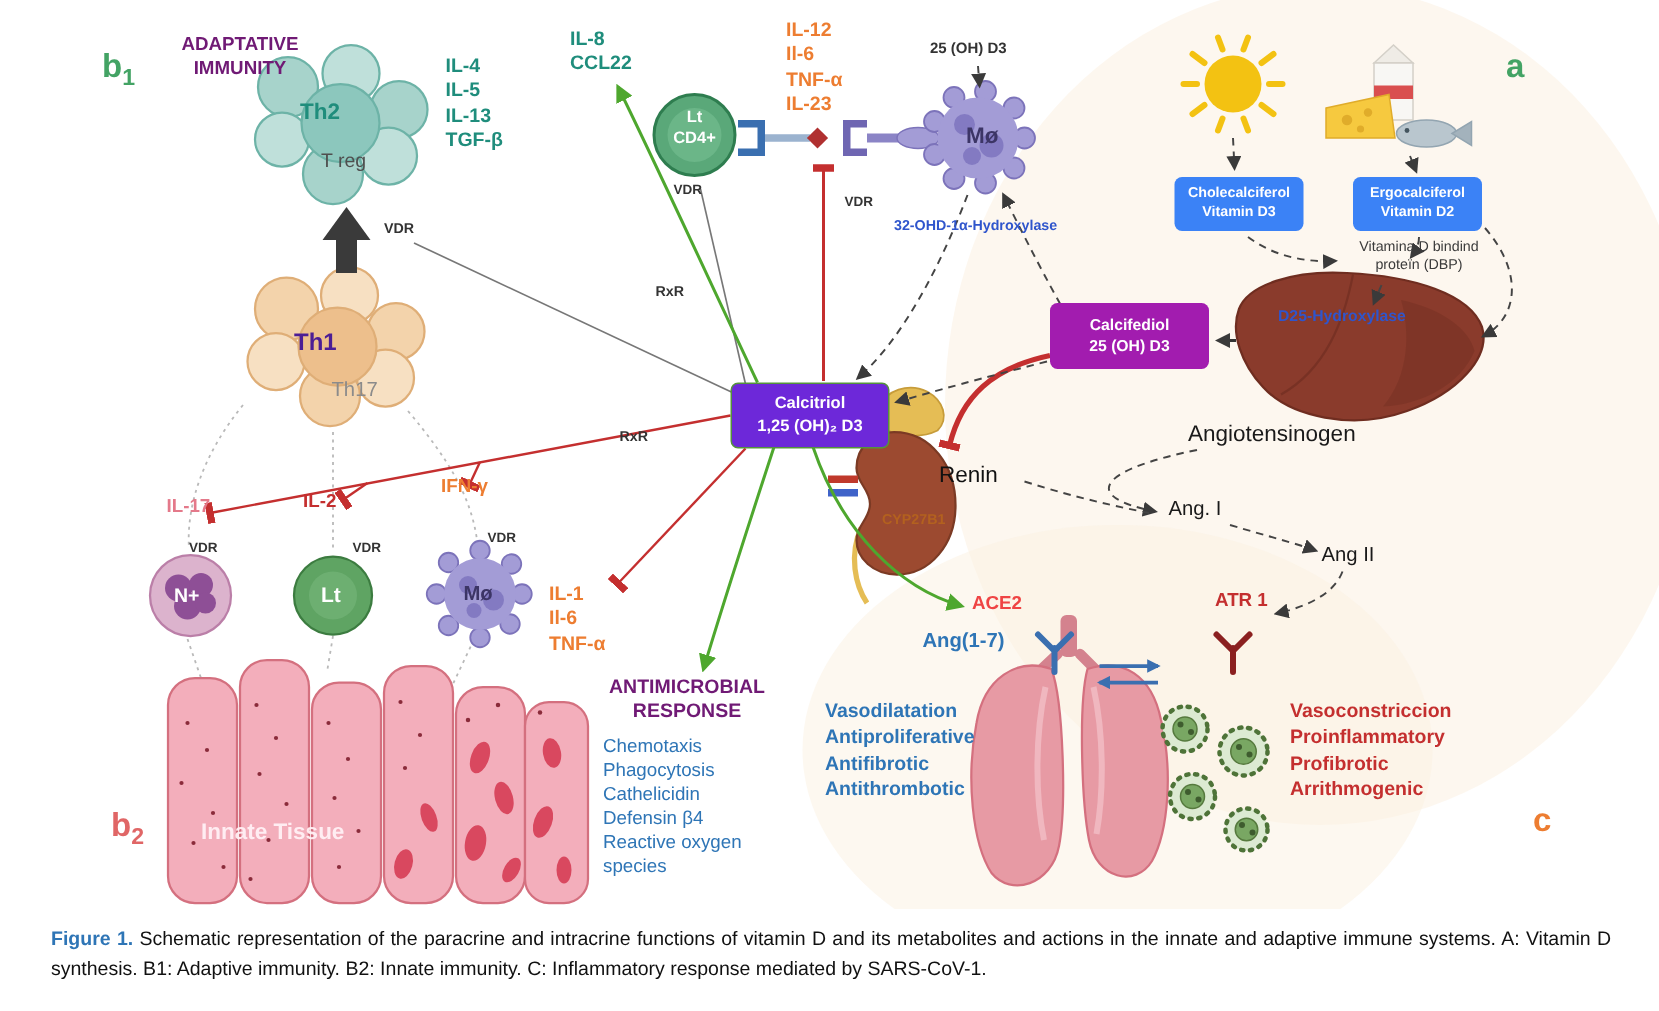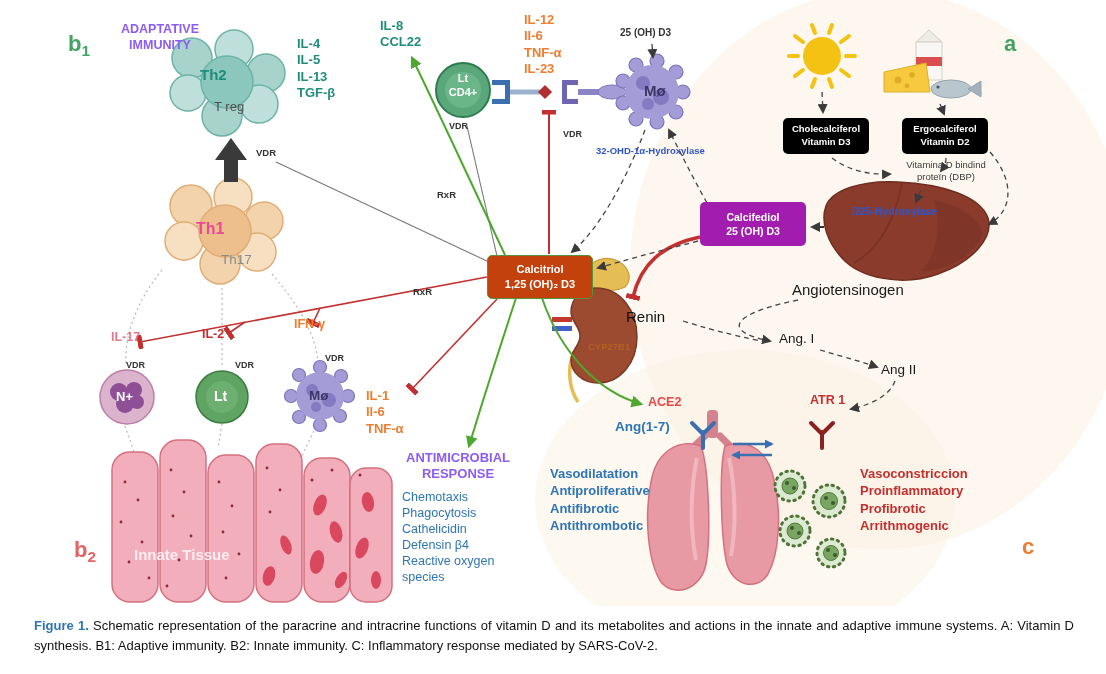--- a/index.html
+++ b/index.html
@@ -3,27 +3,27 @@
 <meta charset="utf-8">
 <style>
   html,body{margin:0;padding:0;background:#fff;font-family:"Liberation Sans",sans-serif;}
   .fig{position:relative;width:1106px;height:674px;background:#fff;overflow:hidden;}
   .layer{position:absolute;left:0;top:0;}
   .lbl{position:absolute;white-space:pre-line;line-height:1.25;color:#333;}
   .b{font-weight:700;}
   .ctr{text-align:center;}
   .teal{color:#1f8d7c}.org{color:#ed7d31}.red{color:#c42f2f}.pnk{color:#e4798a}
   .grn{color:#43a364}.grn2{color:#ef4444}.blu{color:#2e75b6}.blu2{color:#2f55cc}
-  .nvy{color:#8b5cf6}.gry{color:#8b8b8b}.wht{color:#fff}.ppl{color:#3c3566}
+  .nvy{color:#701a75}.gry{color:#8b8b8b}.wht{color:#fff}.ppl{color:#3c3566}
   .brn{color:#b3611f}.blk{color:#1a1a1a}.salmon{color:#e06666}
   .tt{color:rgba(255,240,244,.95)}
-  .gbox{position:absolute;background:#000000;color:#fff;border-radius:5px;
+  .gbox{position:absolute;background:#3b82f6;color:#fff;border-radius:5px;
         display:flex;align-items:center;justify-content:center;text-align:center;
         white-space:pre-line;font-weight:700;font-size:9.5px;line-height:1.35;}
-  .gbox.mid{background:#c2410c;border:1.5px solid #55933c;font-size:11px;}
+  .gbox.mid{background:#6d28d9;border:1.5px solid #55933c;font-size:11px;}
   .gbox.cfd{background:#a21caf;font-size:10.5px;}
   .caption{position:absolute;left:34px;top:616px;width:1040px;font-size:13px;
            line-height:1.55;color:#111;text-align:justify;margin:0;}
   .caption .cap-label{color:#2e75b6;font-weight:700;margin-top:40px;}
   sub{font-size:70%;}
 </style>
 </head>
 <body>
 
 <div class="fig">
@@ -361,21 +361,21 @@
 25 (OH) D3</div>
 <div class="lbl blk" style="left:792px;top:281px;font-size:15px">Angiotensinogen</div>
 <div class="lbl blk" style="left:779px;top:331px;font-size:13.5px">Ang. I</div>
 <div class="lbl blk" style="left:881px;top:362px;font-size:13.5px">Ang II</div>
 
 <div class="gbox mid" style="left:487px;top:255px;width:104px;height:42px">Calcitriol
 1,25 (OH)₂ D3</div>
 <div class="lbl" style="left:626px;top:308px;font-size:15px;color:#111">Renin</div>
 <div class="lbl b brn" style="left:588px;top:341px;font-size:9.5px">CYP27B1</div>
 
-<div class="lbl b" style="left:196px;top:219px;font-size:16px;color:#ec4899">Th1</div>
+<div class="lbl b" style="left:196px;top:219px;font-size:16px;color:#4c1d95">Th1</div>
 <div class="lbl gry" style="left:221px;top:252px;font-size:13.5px">Th17</div>
 <div class="lbl b pnk" style="left:111px;top:330px;font-size:12.5px">IL-17</div>
 <div class="lbl b red" style="left:202px;top:327px;font-size:12.5px">IL-2</div>
 <div class="lbl b org" style="left:294px;top:317px;font-size:12.5px">IFN-γ</div>
 
 <div class="lbl b" style="left:126px;top:360px;font-size:9px">VDR</div>
 <div class="lbl b" style="left:235px;top:360px;font-size:9px">VDR</div>
 <div class="lbl b" style="left:325px;top:353px;font-size:9px">VDR</div>
 <div class="lbl b wht" style="left:116px;top:389px;font-size:13px">N+</div>
 <div class="lbl b wht" style="left:214px;top:388px;font-size:14px">Lt</div>
@@ -402,15 +402,15 @@
 <div class="lbl b blu" style="left:550px;top:465px;font-size:13px;line-height:1.33">Vasodilatation
 Antiproliferative
 Antifibrotic
 Antithrombotic</div>
 <div class="lbl b red" style="left:860px;top:465px;font-size:13px;line-height:1.33">Vasoconstriccion
 Proinflammatory
 Profibrotic
 Arrithmogenic</div>
 <div class="lbl b org" style="left:1022px;top:533px;font-size:22px">c</div>
 
-<p class="caption"><span class="cap-label">Figure 1.</span><span> Schematic representation of the paracrine and intracrine functions of vitamin D and its metabolites and actions in the innate and adaptive immune systems. A: Vitamin D synthesis. B1: Adaptive immunity. B2: Innate immunity. C: Inflammatory response mediated by SARS-CoV-2.</span></p>
+<p class="caption"><span class="cap-label">Figure 1.</span><span> Schematic representation of the paracrine and intracrine functions of vitamin D and its metabolites and actions in the innate and adaptive immune systems. A: Vitamin D synthesis. B1: Adaptive immunity. B2: Innate immunity. C: Inflammatory response mediated by SARS-CoV-1.</span></p>
 
 </div>
 
 </body></html>

